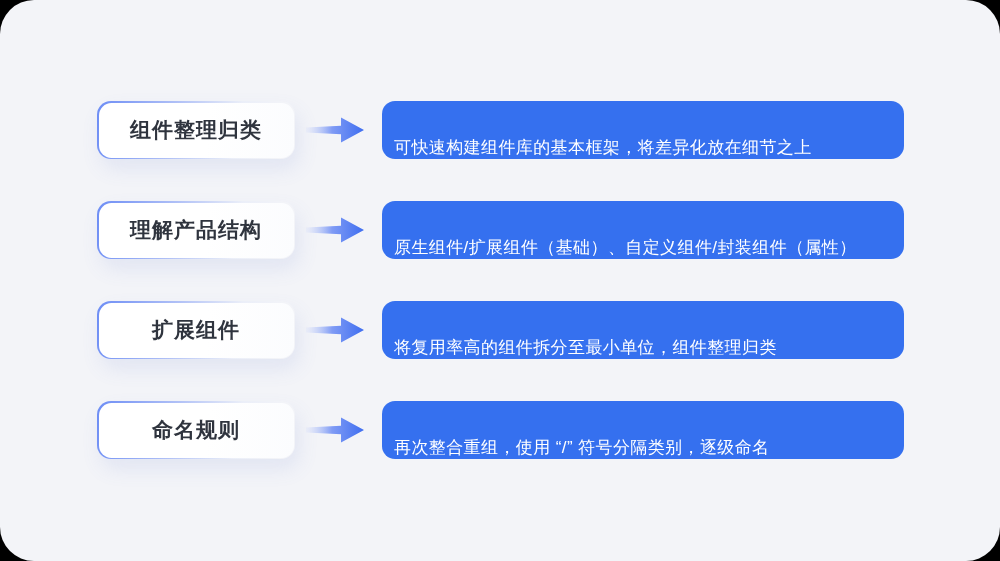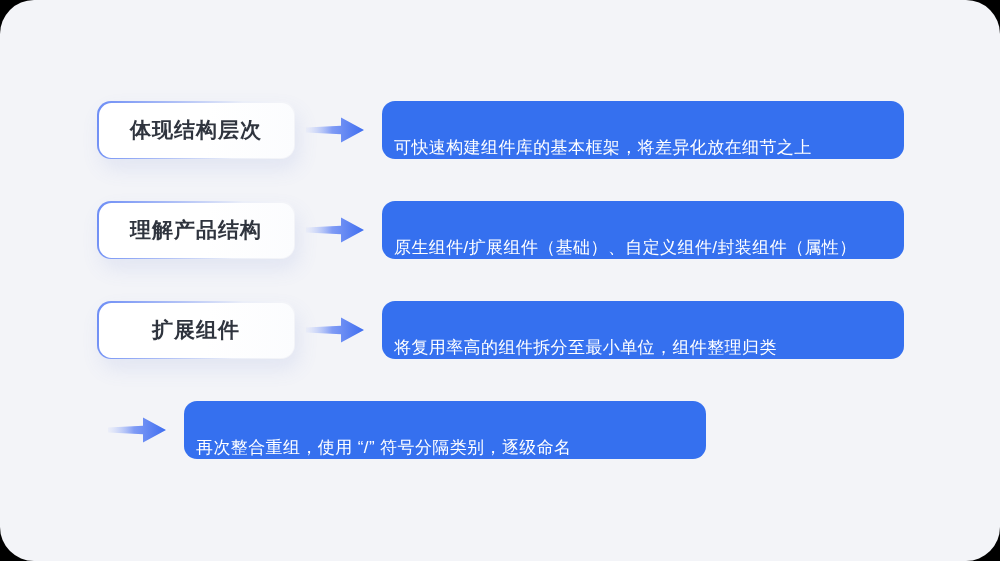--- a/index.html
+++ b/index.html
@@ -105,21 +105,21 @@
         <stop offset="0.45" stop-color="#7f9bf5"></stop>
         <stop offset="1" stop-color="#3f6ef0"></stop>
       </linearGradient>
     </defs>
   </svg>
 
   <div class="rows">
   <div class="row">
     <div class="label-box">
       <div class="label-inner">
-        <span class="label-text">体现结构层次</span>
+        <span class="label-text">组件整理归类</span>
       </div>
     </div>
     <svg class="arrow" width="62" height="34" viewBox="0 0 62 34">
       <path d="M2 14.6 L37 12.7 L37 4.5 L60 17 L37 29.5 L37 21.3 L2 19.4 Z" fill="url(#arrowGrad)"></path>
     </svg>
     <div class="desc-box">
       <span class="desc-text">可快速构建组件库的基本框架，将差异化放在细节之上</span>
     </div>
   </div>
 
@@ -145,20 +145,25 @@
     </div>
     <svg class="arrow" width="62" height="34" viewBox="0 0 62 34">
       <path d="M2 14.6 L37 12.7 L37 4.5 L60 17 L37 29.5 L37 21.3 L2 19.4 Z" fill="url(#arrowGrad)"></path>
     </svg>
     <div class="desc-box">
       <span class="desc-text">将复用率高的组件拆分至最小单位，组件整理归类</span>
     </div>
   </div>
 
   <div class="row">
+    <div class="label-box">
+      <div class="label-inner">
+        <span class="label-text">命名规则</span>
+      </div>
+    </div>
     <svg class="arrow" width="62" height="34" viewBox="0 0 62 34">
       <path d="M2 14.6 L37 12.7 L37 4.5 L60 17 L37 29.5 L37 21.3 L2 19.4 Z" fill="url(#arrowGrad)"></path>
     </svg>
     <div class="desc-box">
       <span class="desc-text">再次整合重组，使用 “/” 符号分隔类别，逐级命名</span>
     </div>
   </div>
 </div>
 </div>
 

